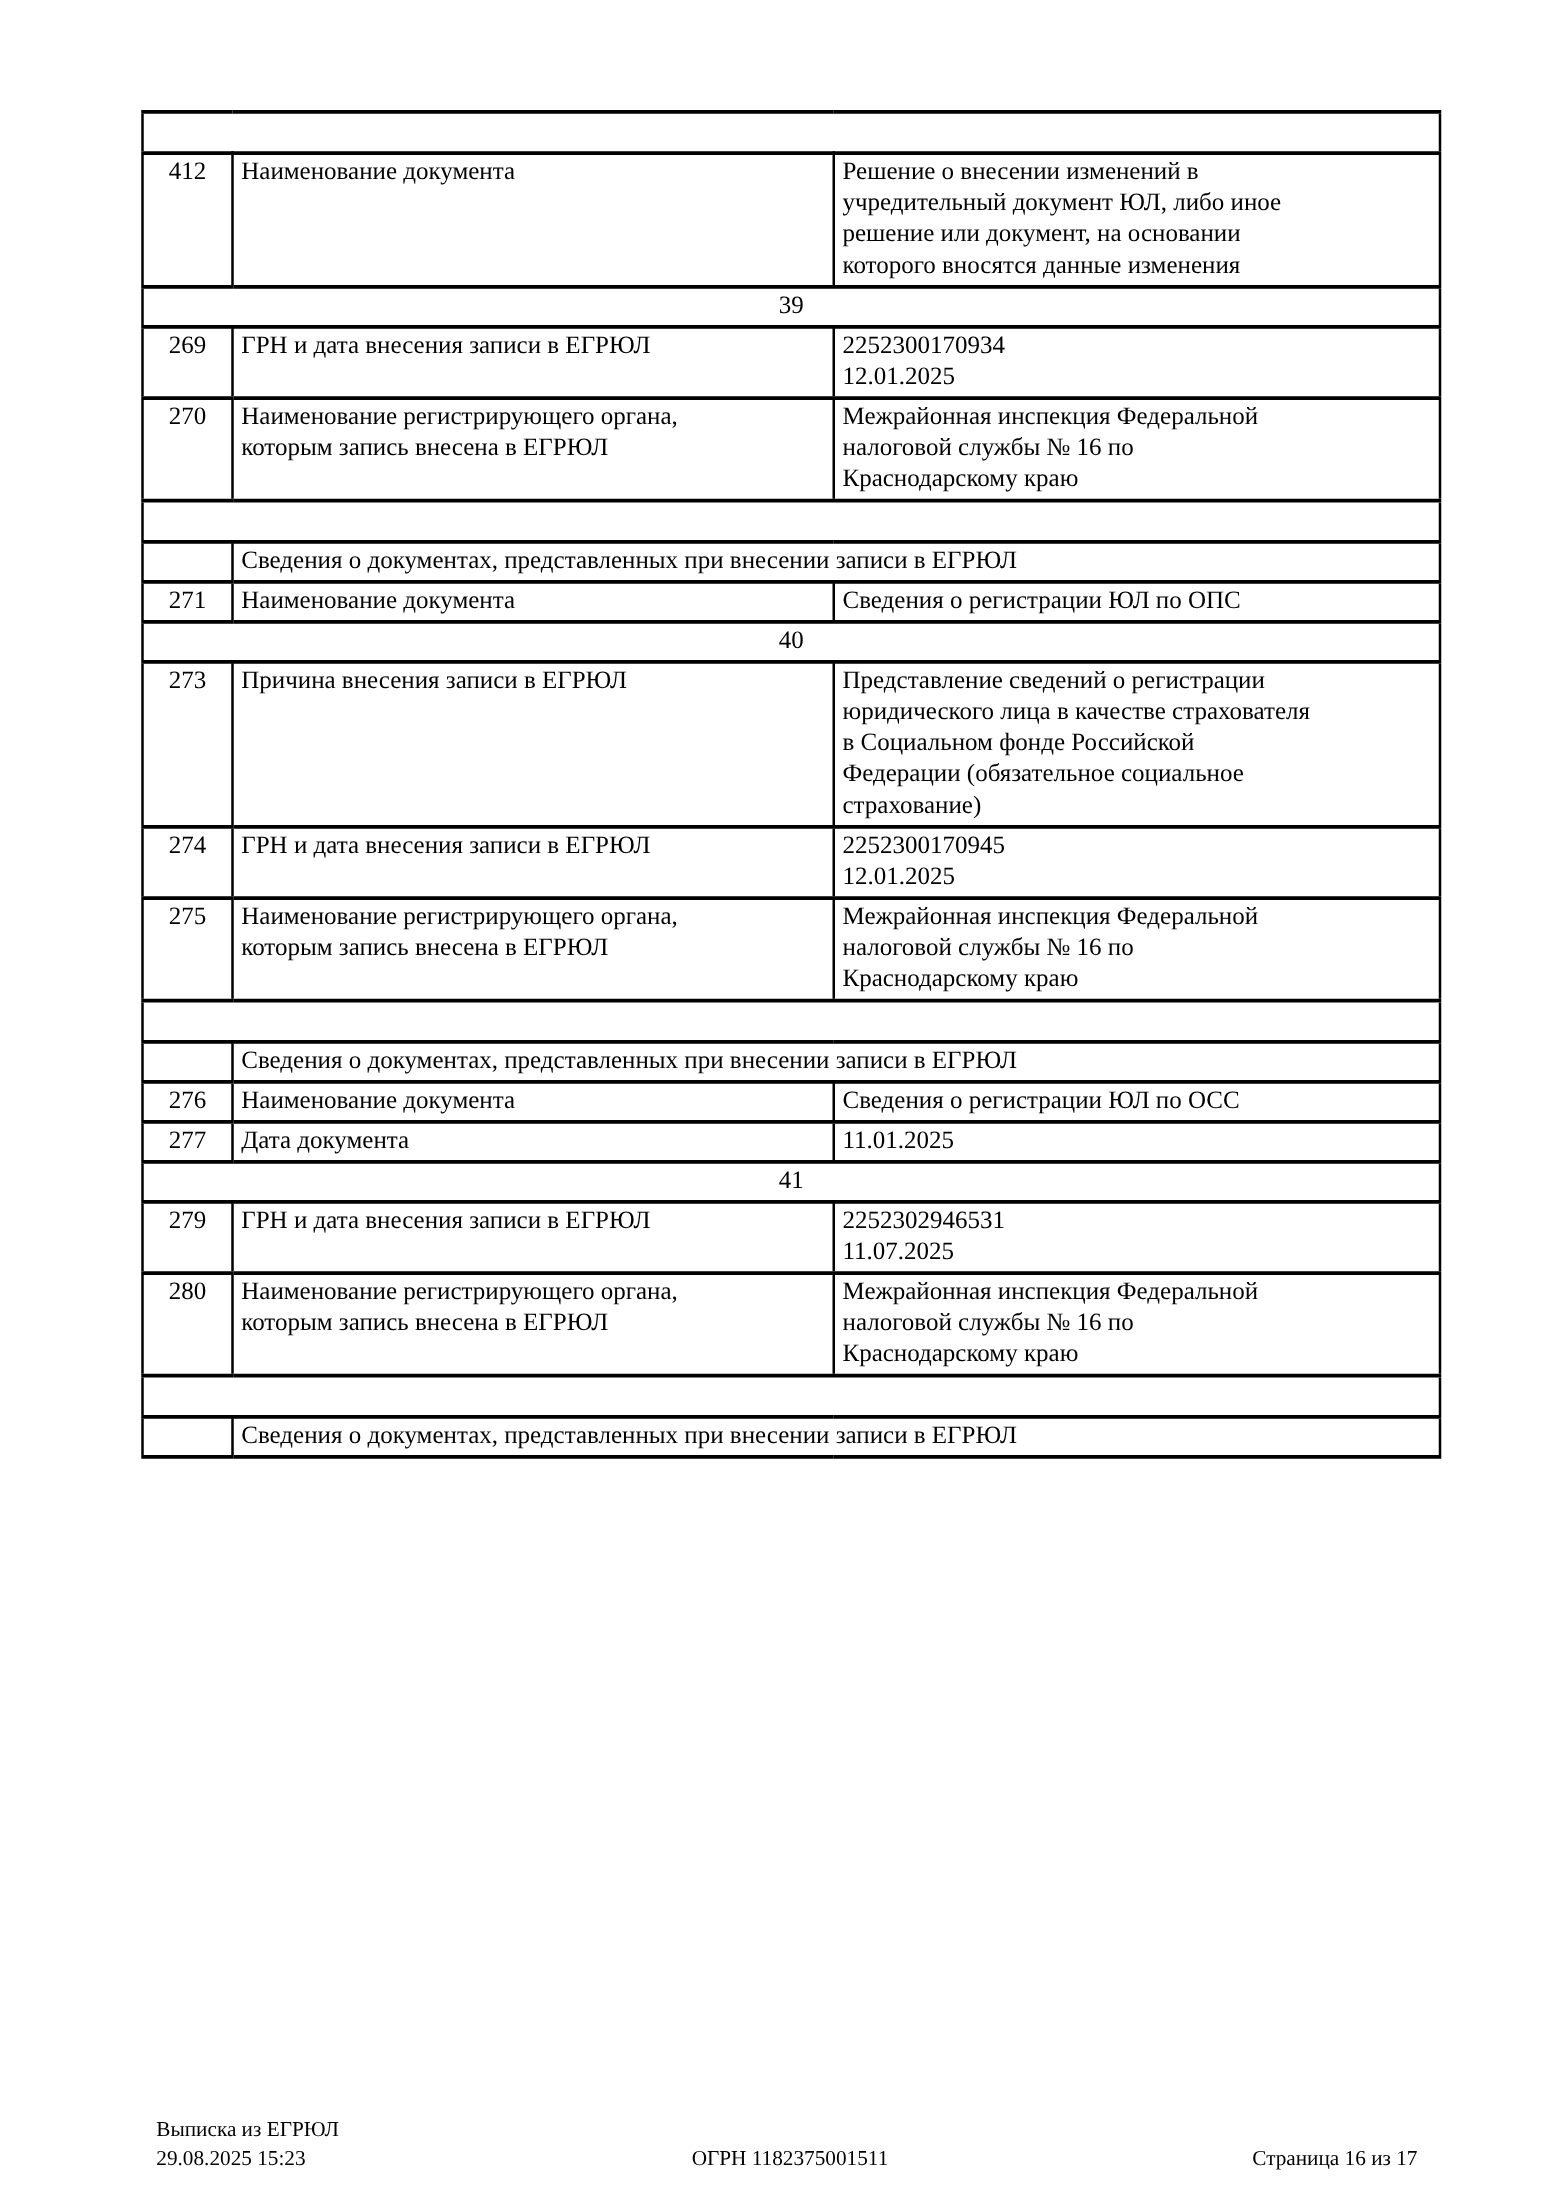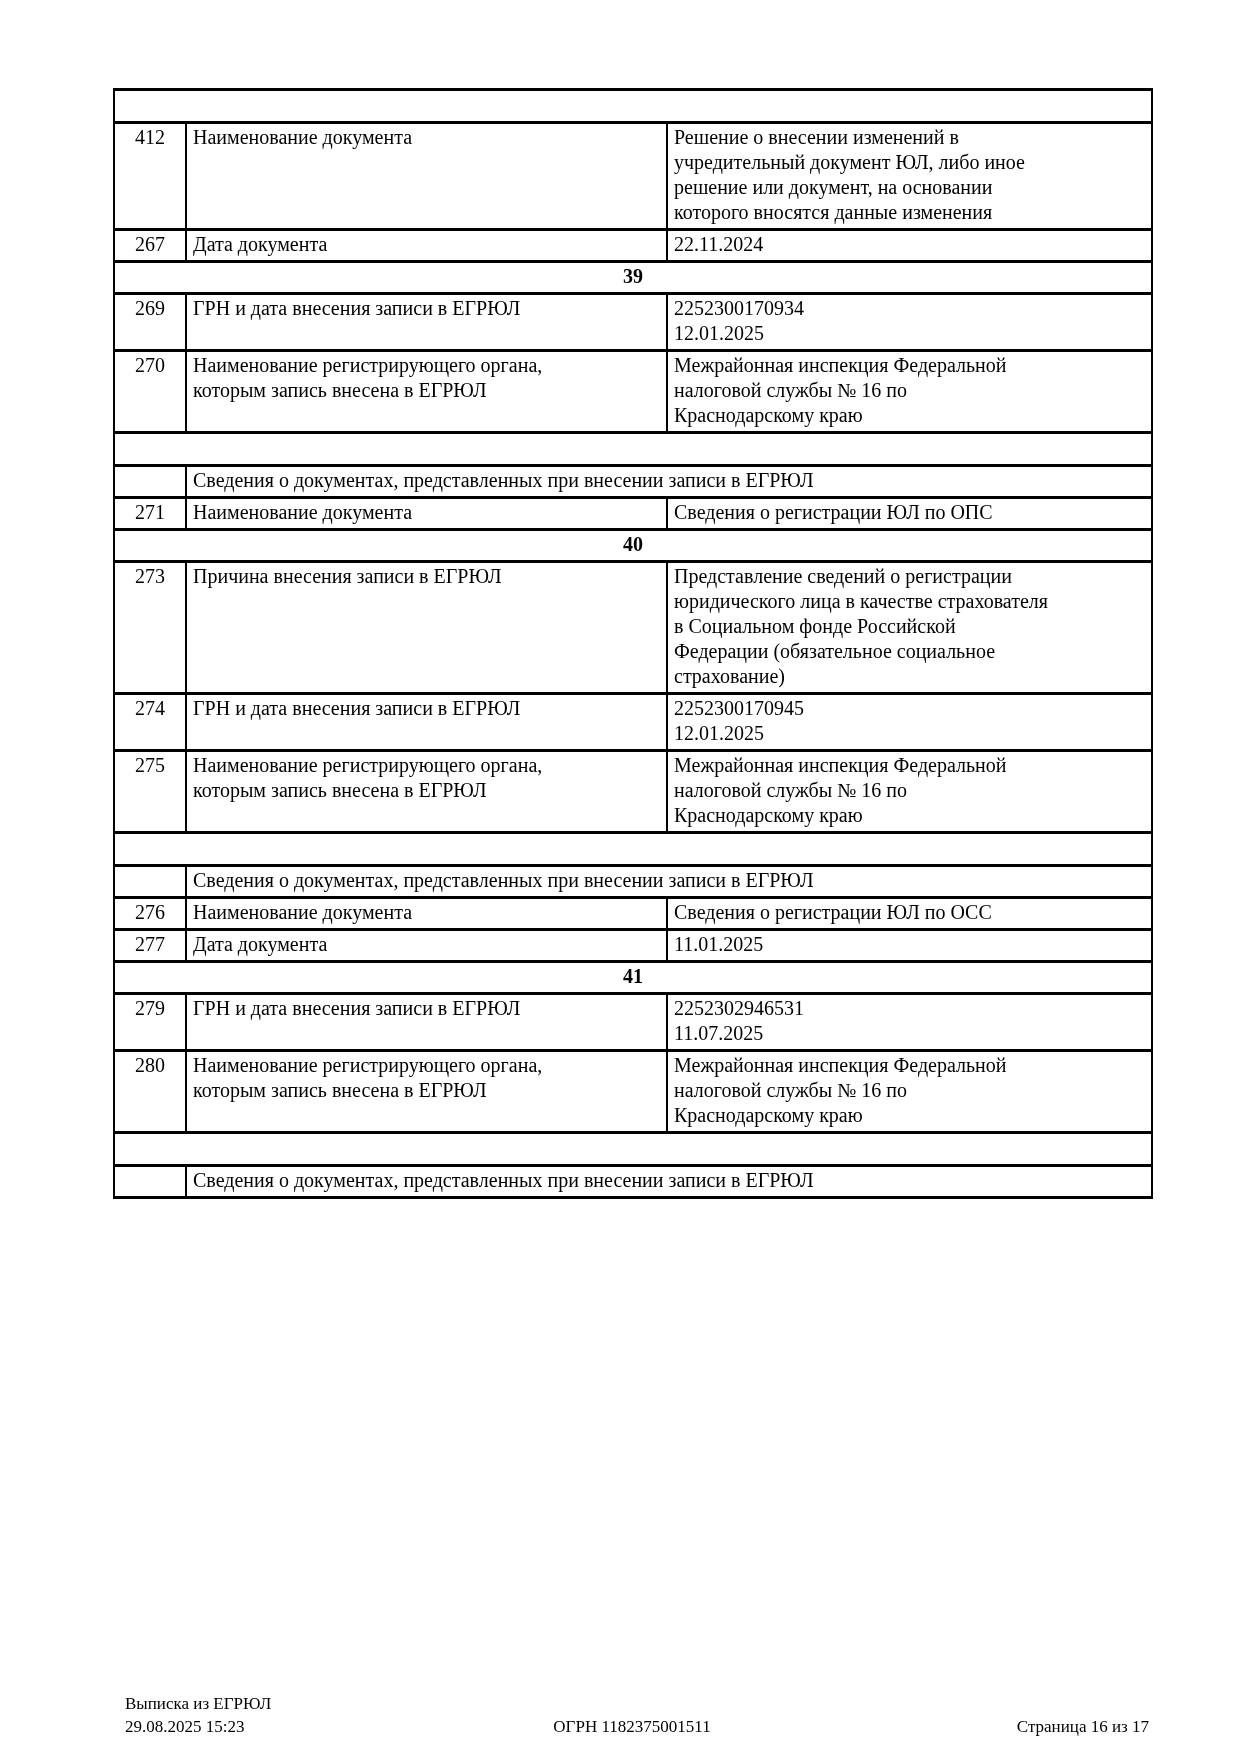--- a/index.html
+++ b/index.html
@@ -15,26 +15,26 @@
   .doc-table td{
     border-left:2px solid #000;border-right:2px solid #000;
     border-top:3px solid #000;border-bottom:3px solid #000;
     vertical-align:top;
     font-size:20px;line-height:25px;
     padding:1px 6px 3px 6px;
     white-space:pre-line;
     overflow:hidden;
   }
   .cell-num{text-align:center;padding-left:2px;padding-right:2px}
-  .cell-section{text-align:center;font-weight:bold}
+  .cell-section{text-align:center;font-weight:normal}
   .row-spacer td{height:26px}
   .footer{position:absolute;left:113px;top:1692px;width:1038px;font-size:17px;line-height:23px}
   .footer-left{position:absolute;left:12px;top:0}
   .footer-center{position:absolute;left:0;top:23px;width:100%;text-align:center}
-  .footer-right{position:absolute;right:2px;top:23px;text-align:right}
+  .footer-right{position:absolute;right:17px;top:23px;text-align:right}
 </style>
 </head>
 <body>
 
 <table class="doc-table">
   <colgroup>
     <col style="width:72px">
       <col style="width:481px">
       <col style="width:485px">
   </colgroup>
@@ -43,25 +43,20 @@
         <td colspan="3"></td>
       </tr>
 
     <tr>
         <td class="cell-num">412</td>
         <td>Наименование документа</td>
         <td>Решение о внесении изменений в
 учредительный документ ЮЛ, либо иное
 решение или документ, на основании
 которого вносятся данные изменения</td>
-      </tr>
-    <tr>
-        <td class="cell-num">267</td>
-        <td>Дата документа</td>
-        <td>22.11.2024</td>
       </tr>
 
     <tr>
         <td class="cell-section" colspan="3">39</td>
       </tr>
 
     <tr>
         <td class="cell-num">269</td>
         <td>ГРН и дата внесения записи в ЕГРЮЛ</td>
         <td>2252300170934

